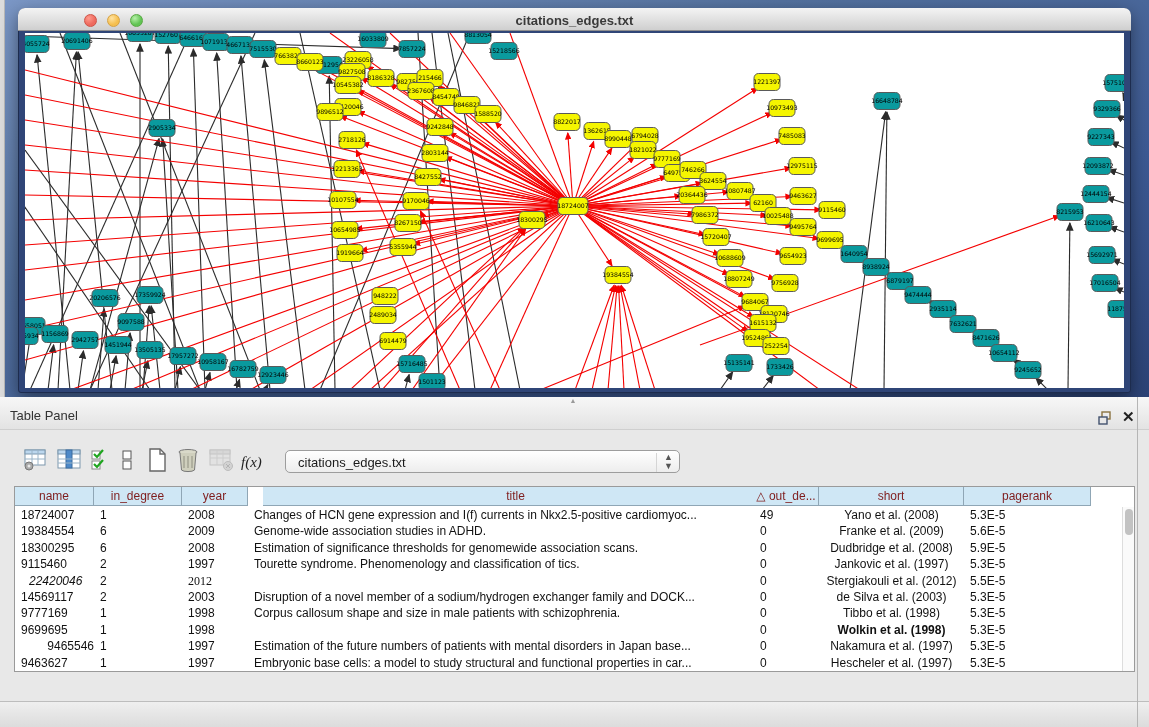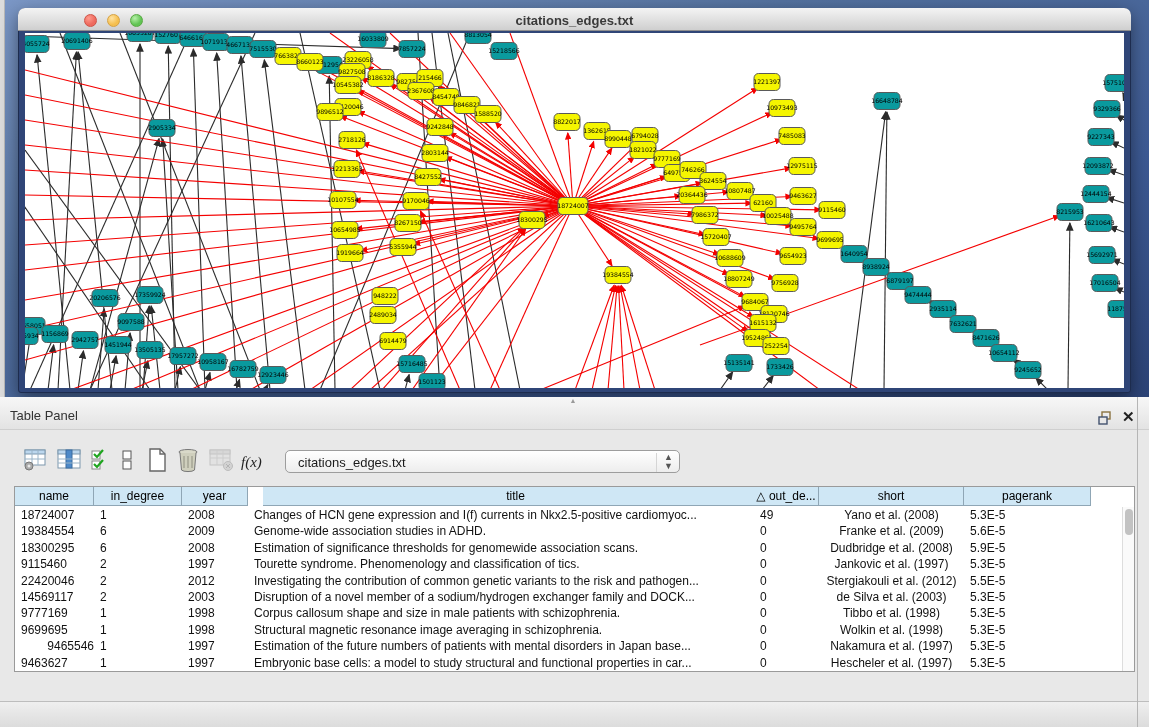--- a/index.html
+++ b/index.html
@@ -38,21 +38,21 @@
   #fx-label { font-style:italic; font-family:"Liberation Serif", serif; font-size:15px; color:#222; }
   #table-select { left:285px; top:450px; width:395px; height:23px;
     background:linear-gradient(#ffffff,#ededed); border:1px solid #9d9d9d; border-radius:5px; }
   #table-select .val { position:absolute; left:12px; top:4px; font-size:13px; color:#1a1a1a; }
   #table-select .arrows { position:absolute; right:6px; top:2px; font-size:9px; color:#555; line-height:9px; text-align:center; }
   #table-select .sep { position:absolute; right:22px; top:2px; width:1px; height:19px; background:#d5d5d5; }
 
   #grid { left:14px; top:486px; width:1121px; height:186px; background:#ffffff; border:1px solid #9a9a9a; }
   .hdr-cell { position:absolute; top:0; height:19px; background:#cfe7f5;
     border-right:1px solid #8fa6b5; border-bottom:1px solid #8fa6b5;
-    font-size:12px; color:#000000; text-align:center; line-height:18px; overflow:hidden; }
+    font-size:12px; color:#7f1d1d; text-align:center; line-height:18px; overflow:hidden; }
   .row { position:absolute; left:0; height:16.4px; width:1106px; }
   .cell { position:absolute; top:0; height:16px; font-size:12px; color:#111;
     line-height:16px; white-space:nowrap; overflow:hidden; padding-left:6px; }
   .cell.center { text-align:center; padding-left:0; }
   #vscroll { position:absolute; left:1107px; top:20px; width:12px; height:164px;
     background:#fafafa; border-left:1px solid #ddd; }
   #vthumb { position:absolute; left:2px; top:2px; width:8px; height:26px; background:#c2c2c2; border-radius:4px; }
 
   
   #tabbar { left:0; top:672px; width:1149px; height:29px; background:#e8e8e8; }
@@ -808,24 +808,23 @@
       <div class="row" style="top: 69.2px;">
         <div class="cell" style="left: 0px; width: 79px;">9115460</div>
         <div class="cell" style="left: 79px; width: 88px;">2</div>
         <div class="cell" style="left: 167px; width: 66px;">1997</div>
         <div class="cell" style="left: 233px; width: 506px;">Tourette syndrome. Phenomenology and classification of tics.</div>
         <div class="cell" style="left: 739px; width: 65px;">0</div>
         <div class="cell center" style="left: 804px; width: 145px;">Jankovic et al. (1997)</div>
         <div class="cell" style="left: 949px; width: 127px;">5.3E-5</div>
       </div>
       <div class="row" style="top: 85.6px;">
-        <div class="cell" style="left: 0px; width: 79px;">22420046</div>
+        <div class="cell" style="left: 8px; width: 79px; font-style: italic;">22420046</div>
         <div class="cell" style="left: 79px; width: 88px;">2</div>
-        <div class="cell" style="left: 167px; width: 66px;">2012</div>
-        <div class="cell" style="left: 233px; width: 506px;">Investigating the contribution of common genetic variants to the risk and pathogen...</div>
+        <div class="cell" style="left: 167px; width: 66px; font-family: Liberation Serif, serif;">2012</div>
         <div class="cell" style="left: 739px; width: 65px;">0</div>
         <div class="cell center" style="left: 804px; width: 145px;">Stergiakouli et al. (2012)</div>
         <div class="cell" style="left: 949px; width: 127px;">5.5E-5</div>
       </div>
       <div class="row" style="top: 102px;">
         <div class="cell" style="left: 0px; width: 79px;">14569117</div>
         <div class="cell" style="left: 79px; width: 88px;">2</div>
         <div class="cell" style="left: 167px; width: 66px;">2003</div>
         <div class="cell" style="left: 233px; width: 506px;">Disruption of a novel member of a sodium/hydrogen exchanger family and DOCK...</div>
         <div class="cell" style="left: 739px; width: 65px;">0</div>
@@ -838,23 +837,22 @@
         <div class="cell" style="left: 167px; width: 66px;">1998</div>
         <div class="cell" style="left: 233px; width: 506px;">Corpus callosum shape and size in male patients with schizophrenia.</div>
         <div class="cell" style="left: 739px; width: 65px;">0</div>
         <div class="cell center" style="left: 804px; width: 145px;">Tibbo et al. (1998)</div>
         <div class="cell" style="left: 949px; width: 127px;">5.3E-5</div>
       </div>
       <div class="row" style="top: 134.8px;">
         <div class="cell" style="left: 0px; width: 79px;">9699695</div>
         <div class="cell" style="left: 79px; width: 88px;">1</div>
         <div class="cell" style="left: 167px; width: 66px;">1998</div>
-        <div class="cell" style="left: 233px; width: 506px;">Structural magnetic resonance image averaging in schizophrenia.</div>
         <div class="cell" style="left: 739px; width: 65px;">0</div>
-        <div class="cell center" style="left: 804px; width: 145px;">Wolkin et al. (1998)</div>
+        <div class="cell center" style="left: 804px; width: 145px; font-weight: bold;">Wolkin et al. (1998)</div>
         <div class="cell" style="left: 949px; width: 127px;">5.3E-5</div>
       </div>
       <div class="row" style="top: 151.2px;">
         <div class="cell" style="left: 0px; width: 79px; text-align: right;">9465546</div>
         <div class="cell" style="left: 79px; width: 88px;">1</div>
         <div class="cell" style="left: 167px; width: 66px;">1997</div>
         <div class="cell" style="left: 233px; width: 506px;">Estimation of the future numbers of patients with mental disorders in Japan base...</div>
         <div class="cell" style="left: 739px; width: 65px;">0</div>
         <div class="cell center" style="left: 804px; width: 145px;">Nakamura et al. (1997)</div>
         <div class="cell" style="left: 949px; width: 127px;">5.3E-5</div>

